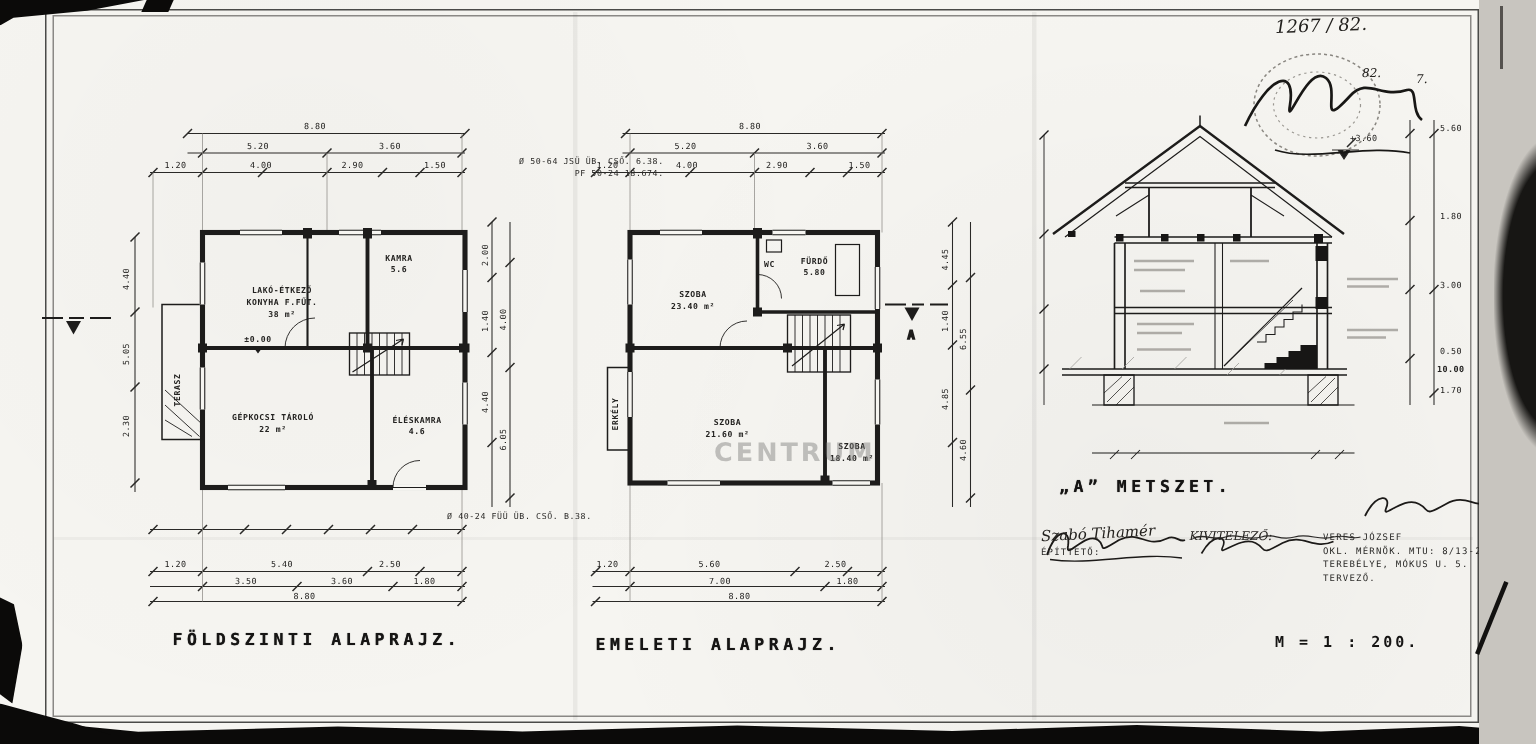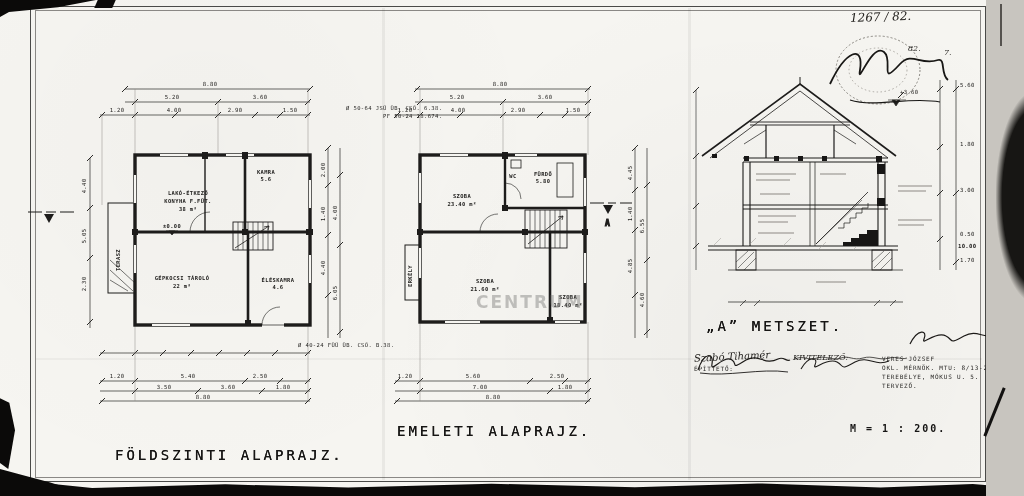--- a/index.html
+++ b/index.html
@@ -11,21 +11,21 @@
   .frame{position:absolute;border:1px solid #4a4a48;}
   #frame-outer{left:30px;top:6px;width:954px;height:474px;}
   #frame-inner{left:35px;top:10px;width:944px;height:466px;border-color:#8a8885;}
   .fold{position:absolute;top:8px;height:472px;width:3px;background:rgba(0,0,0,0.05);}
   .crease{position:absolute;left:36px;width:946px;height:2px;background:rgba(0,0,0,0.035);}
   svg{position:absolute;overflow:visible;}
   svg text{fill:#232220;}
   .d{font-family:"DejaVu Sans Mono",monospace;font-size:5.6px;letter-spacing:.3px;}
   .r{font-family:"DejaVu Sans Mono",monospace;font-size:5.4px;letter-spacing:.4px;font-weight:bold;}
   .big{font-size:8px;font-weight:bold;letter-spacing:1px;}
-  .title{position:absolute;font-weight:normal;font-size:14px;letter-spacing:3px;color:#161514;
+  .title{position:absolute;font-weight:bold;font-size:11px;letter-spacing:3px;color:#161514;
          white-space:nowrap;text-shadow:0 0 .5px #161514;}
   .note{position:absolute;font-size:5.5px;letter-spacing:.4px;color:#2a2927;white-space:nowrap;line-height:8px;}
   .hand{font-family:"DejaVu Serif",serif;font-style:italic;color:#23211e;white-space:nowrap;}
   .caps-small{font-size:6px;letter-spacing:.8px;color:#2a2927;white-space:nowrap;line-height:9px;}
   .sig-block{position:absolute;}
   
   .black{position:absolute;background:#0b0a09;}
   #tear-tl{left:0;top:0;width:100px;height:17px;clip-path:polygon(0 0,96% 0,58% 42%,9% 70%,0 100%);}
   #tear-t2{left:96px;top:0;width:18px;height:8px;transform:skewX(-24deg);}
   #tear-left{left:0;top:396px;width:15px;height:76px;clip-path:polygon(0 3%,62% 9%,100% 45%,55% 96%,0 88%);}
@@ -150,21 +150,21 @@
       <text class="r" x="142" y="240" text-anchor="middle">22 m²</text>
       <text class="r" x="238" y="234" text-anchor="middle">ÉLÉSKAMRA</text>
       <text class="r" x="238" y="241" text-anchor="middle">4.6</text>
       <text class="r" x="80" y="212" transform="rotate(-90 80 212)" text-anchor="middle">TERASZ</text>
     </g>
     <g stroke="#1d1c1b">
       <path d="M-12 164h14 M6 164h10 M20 164h14" stroke-width="1.2"></path>
       <path d="M4 166l5 9 5 -9z" fill="#1d1c1b" stroke="none"></path>
     </g>
   </svg>
-  <div class="title" style="left:115px;top:447px;">FÖLDSZINTI ALAPRAJZ.</div>
+  <div class="title" style="left:115px;top:420px;">FÖLDSZINTI ALAPRAJZ.</div>
   <div class="note" style="left:346px;top:104px;">
     <div>Ø 50-64 JSÜ ÜB. CSŐ. 6.38.</div>
     <div style="text-align:right;">PF 50-24 18.674.</div>
   </div>
   <div class="note" style="left:298px;top:341px;">Ø 40-24 FÜÜ ÜB. CSŐ. B.38.</div>
 
   <svg style="left:385px;top:48px;" width="300" height="400" viewBox="0 0 300 400">
     <g stroke="#2a2927" stroke-width="0.7" fill="none">
       <line x1="30" y1="41" x2="205" y2="41"></line>
       <line x1="30" y1="54" x2="205" y2="54"></line>

